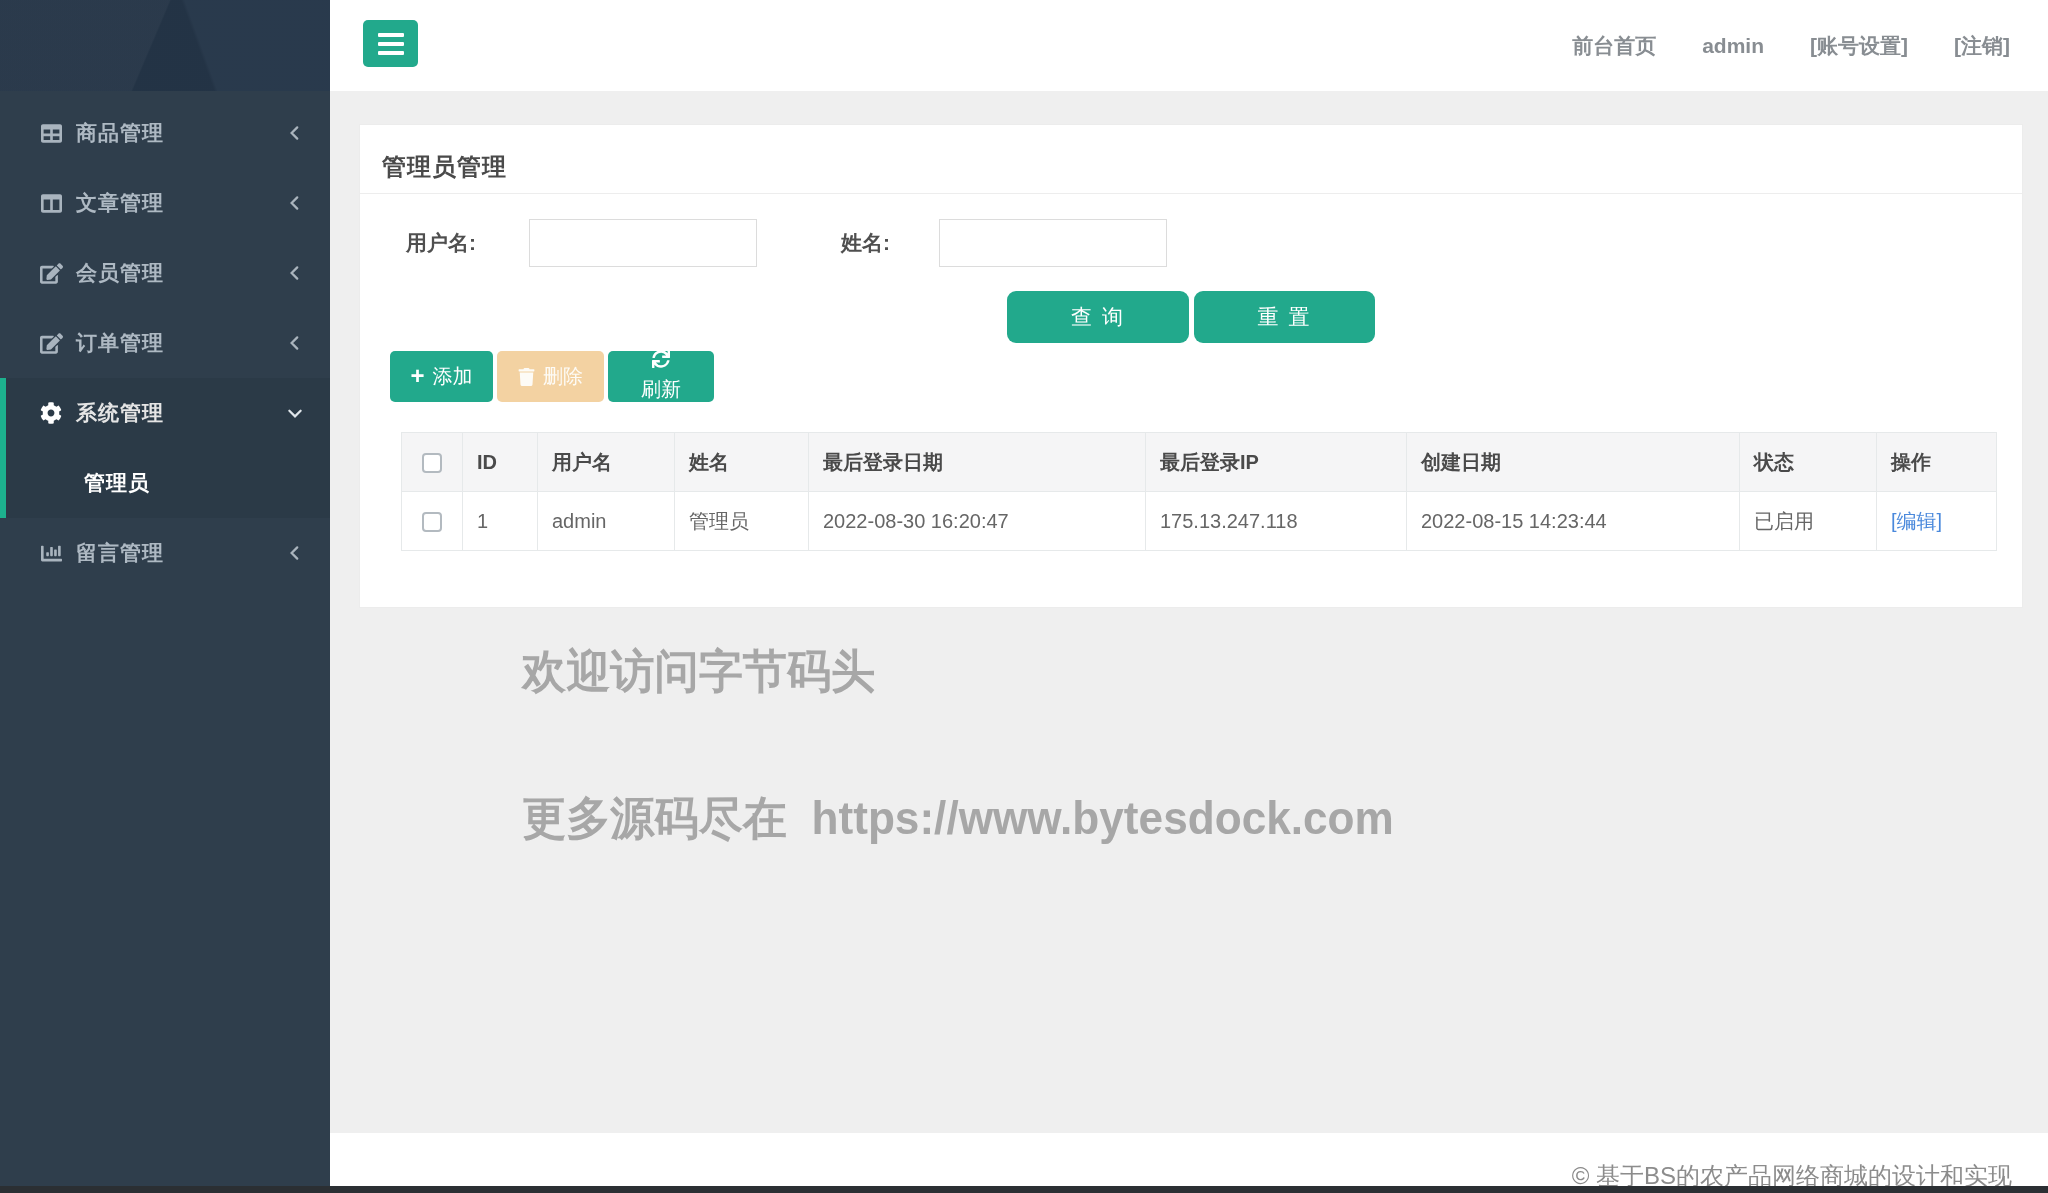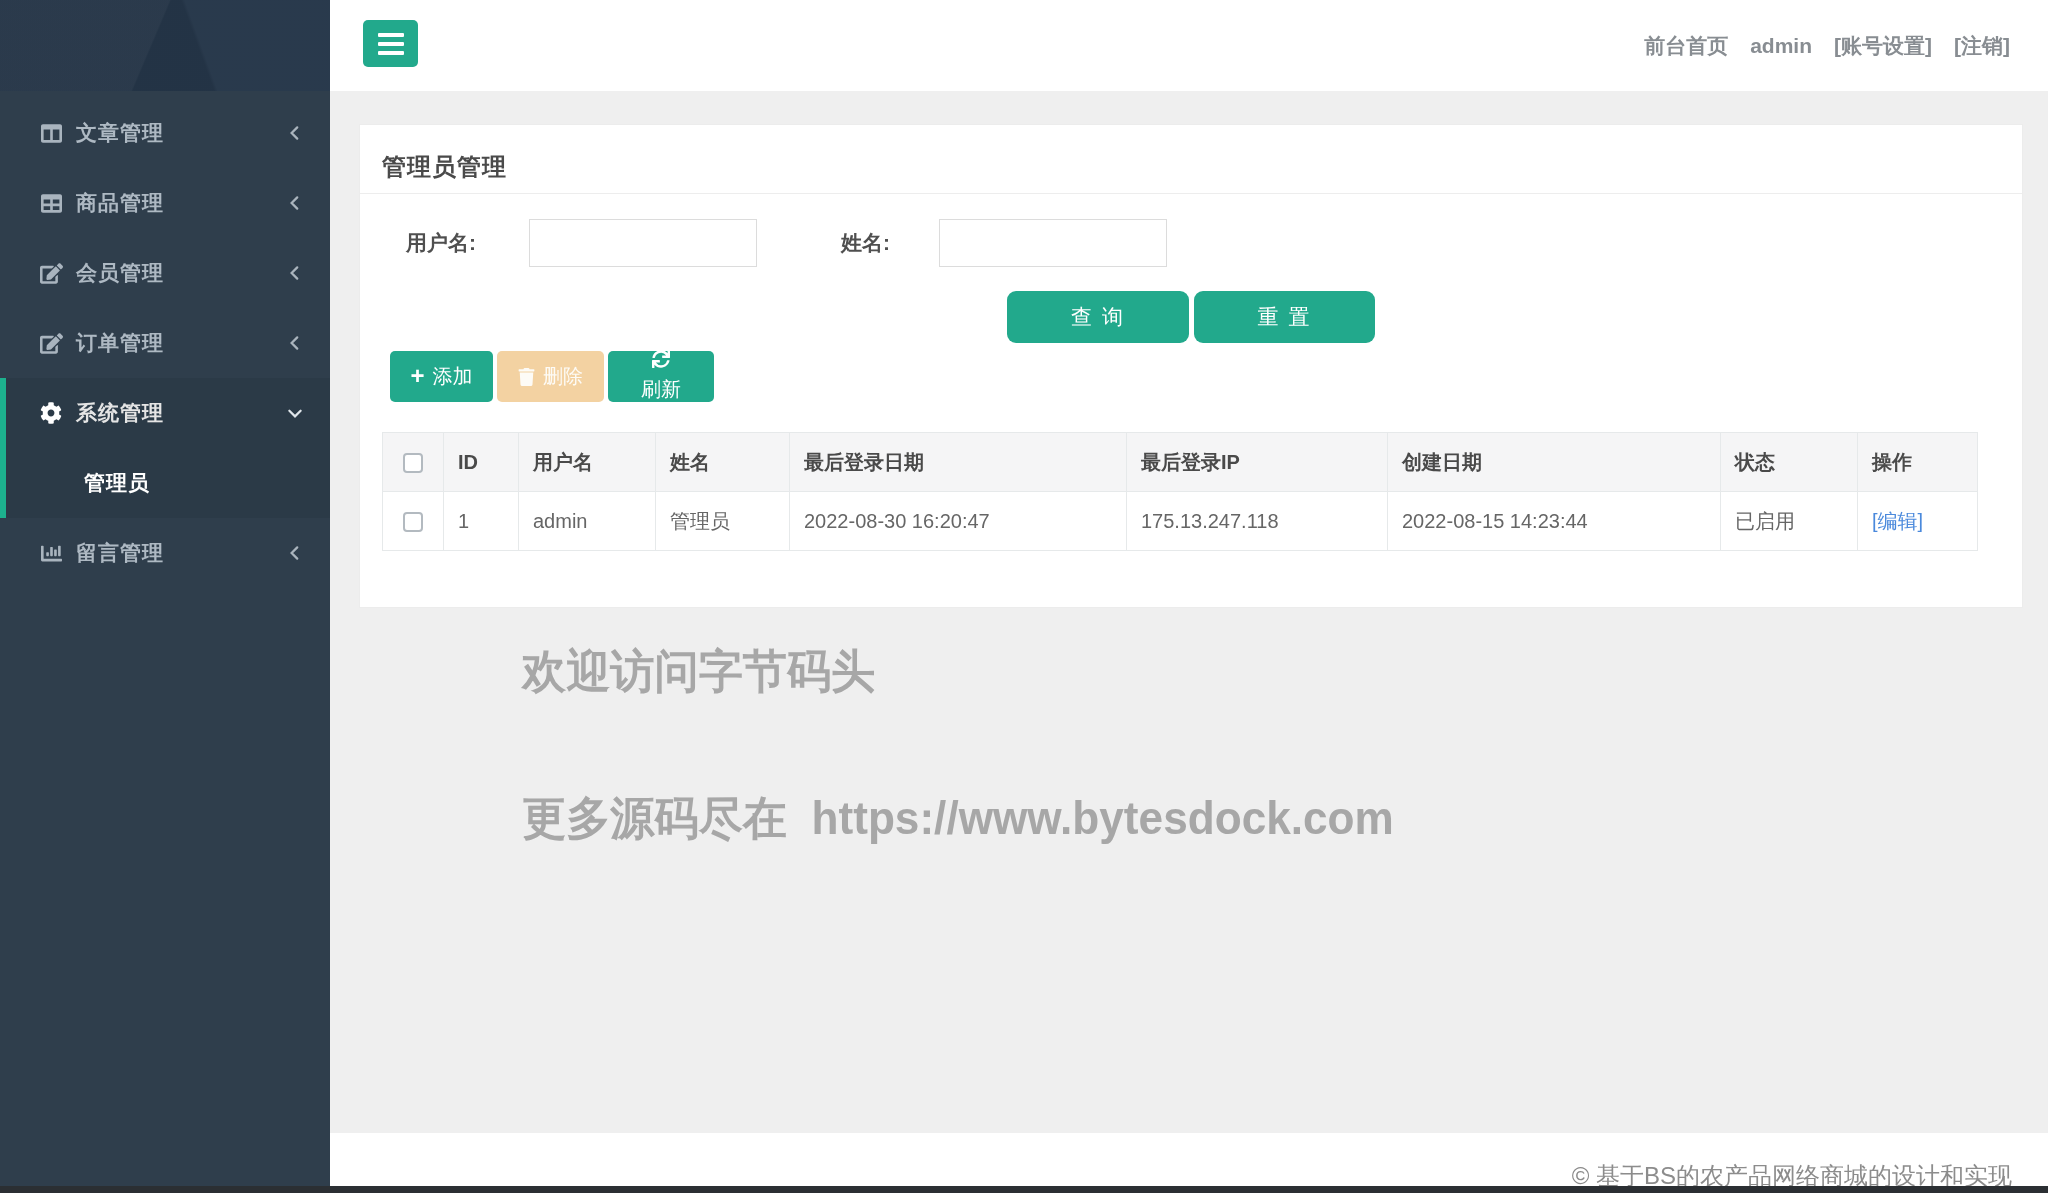--- a/index.html
+++ b/index.html
@@ -31,21 +31,21 @@
   .nav-subitem .nav-label { color:#ffffff; }
 
   
   .topbar { position:absolute; left:330px; top:0; width:1718px; height:91px; background:#ffffff; z-index:5; }
   .hamburger-btn {
     position:absolute; left:33px; top:20px; width:55px; height:47px;
     background:#22a98c; border:none; border-radius:5px; cursor:pointer;
     display:flex; flex-direction:column; align-items:center; justify-content:center; gap:5px;
   }
   .hamburger-btn i { display:block; width:26px; height:4px; background:#ffffff; border-radius:1px; }
-  .topbar-links { position:absolute; right:38px; top:0; height:91px; display:flex; align-items:center; gap:22px; }
+  .topbar-links { position:absolute; right:38px; top:0; height:91px; display:flex; align-items:center; gap:46px; }
   .topbar-link { font-size:21px; color:#888d92; font-weight:700; text-decoration:none; cursor:pointer; }
 
   
   .content { position:absolute; left:330px; top:91px; width:1718px; height:1042px; background:#efefef; }
   .card { position:absolute; left:29px; top:33px; width:1664px; height:484px; background:#ffffff; border:1px solid #ececec; }
   .card-title { position:absolute; left:22px; top:26px; font-size:24px; font-weight:700; color:#4a4a4a; letter-spacing:1px; }
   .card-divider { position:absolute; left:0; top:68px; width:100%; height:1px; background:#ededed; }
 
   .filter-label { position:absolute; font-size:21px; font-weight:700; color:#4f4f4f; line-height:48px; top:94px; }
   .lbl-username { left:46px; }
@@ -69,21 +69,21 @@
     position:absolute; top:226px; height:51px; border-radius:5px; color:#fff;
     font-size:20px; display:flex; align-items:center; justify-content:center; gap:8px; padding:0 18px;
   }
   .btn-add { left:30px; width:103px; background:#22a98c; }
   .btn-del { left:137px; width:107px; background:#f3d2a2; color:#fdfbf6; }
   .btn-refresh { left:248px; width:106px; background:#22a98c;flex-direction:column; }
   .tool-btn .ticon { display:flex; align-items:center; }
   .plus-glyph { font-size:24px; font-weight:700; line-height:1; margin-top:-2px; }
 
   
-  .admin-table { position:absolute; left:22px; top:307px; width:1595px; border-collapse:collapse; table-layout:fixed; }
+  .admin-table { position:absolute; left:41px; top:307px; width:1595px; border-collapse:collapse; table-layout:fixed; }
   .admin-table th, .admin-table td { border:1px solid #e6e9ea; height:59px; padding:0 14px; text-align:left; vertical-align:middle; }
   .admin-table th { background:#f5f5f6; font-size:20px; font-weight:700; color:#4a4a4a; }
   .admin-table td { background:#ffffff; font-size:20px; color:#666; font-weight:400; }
   .col-check { width:61px; text-align:center !important; padding:0 !important; }
   .col-id { width:75px; }
   .col-user { width:137px; }
   .col-name { width:134px; }
   .col-lldate { width:337px; }
   .col-llip { width:261px; }
   .col-cdate { width:333px; }
@@ -110,38 +110,38 @@
 </head>
 <body>
 
 <div class="sidebar">
   <div class="logo-area"></div>
   <div class="nav">
 
     <div class="nav-item">
       <span class="nav-icon">
         <svg width="23" height="21" viewBox="0 0 512 512">
+            <path fill="#a9b4be" d="M464 32H48C21.5 32 0 53.5 0 80v352c0 26.5 21.5 48 48 48h416c26.5 0 48-21.5 48-48V80c0-26.5-21.5-48-48-48zM224 416H64v-96h160v96zm0-160H64v-96h160v96zm224 160H288v-96h160v96zm0-160H288v-96h160v96z"></path>
+          </svg>
+      </span>
+      <span class="nav-label">商品管理</span>
+      <span class="chev">
+        <svg width="18" height="18" viewBox="0 0 16 16">
+            <path d="M10 3 L5 8 L10 13" stroke="#aab4bd" stroke-width="2" fill="none" stroke-linecap="round"></path>
+          </svg>
+      </span>
+    </div>
+
+    <div class="nav-item">
+      <span class="nav-icon">
+        <svg width="23" height="21" viewBox="0 0 512 512">
             <path fill="#a9b4be" d="M464 32H48C21.49 32 0 53.49 0 80v352c0 26.51 21.49 48 48 48h416c26.51 0 48-21.49 48-48V80c0-26.51-21.49-48-48-48zM224 416H64V160h160v256zm224 0H288V160h160v256z"></path>
           </svg>
       </span>
       <span class="nav-label">文章管理</span>
-      <span class="chev">
-        <svg width="18" height="18" viewBox="0 0 16 16">
-            <path d="M10 3 L5 8 L10 13" stroke="#aab4bd" stroke-width="2" fill="none" stroke-linecap="round"></path>
-          </svg>
-      </span>
-    </div>
-
-    <div class="nav-item">
-      <span class="nav-icon">
-        <svg width="23" height="21" viewBox="0 0 512 512">
-            <path fill="#a9b4be" d="M464 32H48C21.5 32 0 53.5 0 80v352c0 26.5 21.5 48 48 48h416c26.5 0 48-21.5 48-48V80c0-26.5-21.5-48-48-48zM224 416H64v-96h160v96zm0-160H64v-96h160v96zm224 160H288v-96h160v96zm0-160H288v-96h160v96z"></path>
-          </svg>
-      </span>
-      <span class="nav-label">商品管理</span>
       <span class="chev">
         <svg width="18" height="18" viewBox="0 0 16 16">
             <path d="M10 3 L5 8 L10 13" stroke="#aab4bd" stroke-width="2" fill="none" stroke-linecap="round"></path>
           </svg>
       </span>
     </div>
 
     <div class="nav-item">
       <span class="nav-icon">
         <svg width="23" height="21" viewBox="0 0 576 512">

